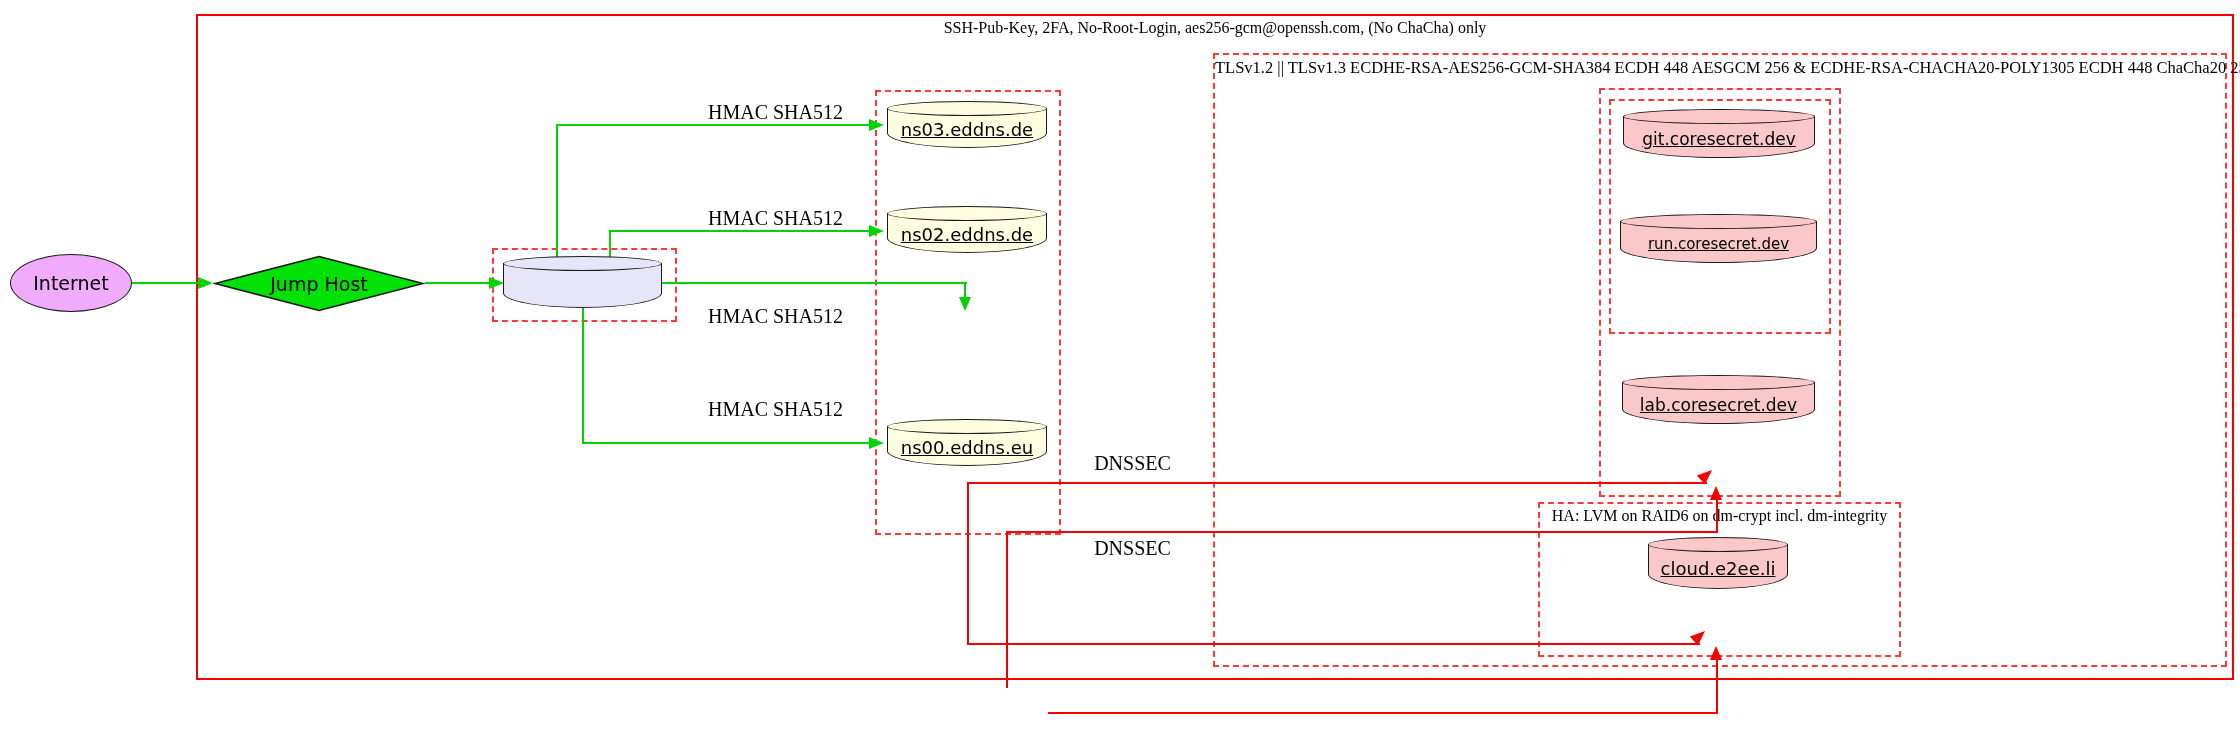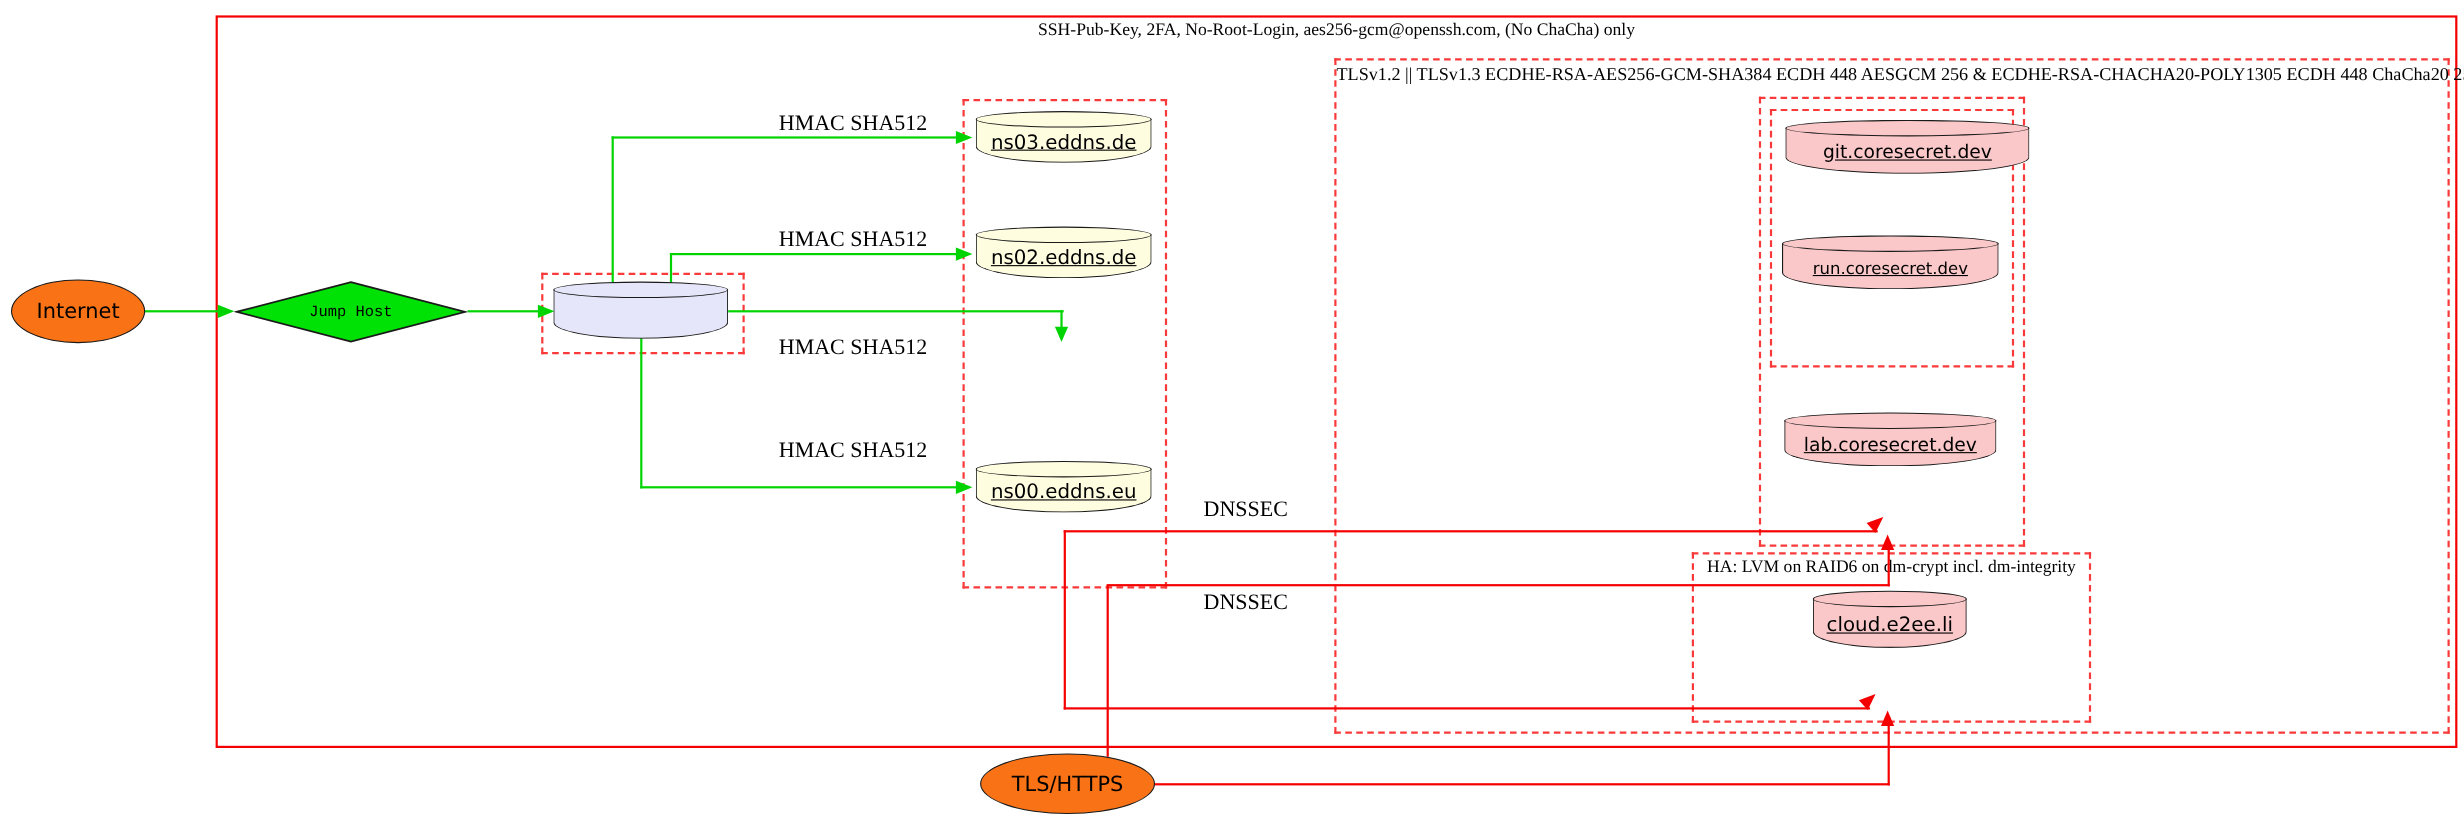--- a/index.html
+++ b/index.html
@@ -23,24 +23,24 @@
   .arr-r{border-top:6px solid transparent;border-bottom:6px solid transparent;border-left:15px solid #00d400;}
   .arr-d{border-left:6px solid transparent;border-right:6px solid transparent;border-top:14px solid #00d400;}
   .arr-u-red{border-left:6.5px solid transparent;border-right:6.5px solid transparent;border-bottom:14px solid #f40000;}
   .arr-ne-red{border-top:6.5px solid transparent;border-bottom:6.5px solid transparent;border-left:15px solid #f40000;transform:rotate(-42deg);}
 
   
   .elabel{position:absolute;text-align:center;white-space:nowrap;
           font-family:Liberation Serif, serif;font-size:20px;}
 
   
-  .ellipse{position:absolute;border:1.7px solid #1a1a1a;border-radius:50%;background:#f97316;
+  .ellipse{position:absolute;border:1.7px solid #1a1a1a;border-radius:50%;background:#f0abfc;
            display:flex;align-items:center;justify-content:center;font-size:19px;}
   .diamond{position:absolute;}
-  .diamond .dlabel{position:absolute;inset:0;display:flex;align-items:center;justify-content:center;font-size:14px;font-family:Liberation Mono, monospace;}
+  .diamond .dlabel{position:absolute;inset:0;display:flex;align-items:center;justify-content:center;font-size:19px;}
 
   .cyl{position:absolute;}
   .cyl-shell{position:absolute;left:0;right:0;top:7px;bottom:0;background:var(--f);
              border:1.7px solid #1a1a1a;border-top:none;
              border-bottom-left-radius:50% 15px;border-bottom-right-radius:50% 15px;}
   .cyl-rim{position:absolute;left:0;right:0;top:0;height:15px;background:var(--f);
            border:1.7px solid #1a1a1a;border-radius:50%;box-sizing:border-box;}
   .cyl-label{position:absolute;left:0;right:0;top:10px;bottom:0;display:flex;align-items:center;justify-content:center;
              font-size:18px;white-space:nowrap;text-decoration:underline;}
 </style>
@@ -143,21 +143,21 @@
     <div class="cyl-label">ns02.eddns.de</div>
   </div>
 
 
   <div class="cyl" style="left:887px;top:419px;width:160px;height:47px;--f:#fffde0;">
     <div class="cyl-shell"></div>
     <div class="cyl-rim"></div>
     <div class="cyl-label">ns00.eddns.eu</div>
   </div>
 
-  <div class="cyl" style="left:1623px;top:109px;width:192px;height:49px;padding-left:30px;--f:#fac8c8;">
+  <div class="cyl" style="left:1623px;top:109px;width:192px;height:49px;--f:#fac8c8;">
     <div class="cyl-shell"></div>
     <div class="cyl-rim"></div>
     <div class="cyl-label" style="font-size:17px;">git.coresecret.dev</div>
   </div>
 
   <div class="cyl" style="left:1620px;top:214px;width:197px;height:49px;--f:#fac8c8;">
     <div class="cyl-shell"></div>
     <div class="cyl-rim"></div>
     <div class="cyl-label" style="font-size:15px;">run.coresecret.dev</div>
   </div>
@@ -167,17 +167,14 @@
     <div class="cyl-rim"></div>
     <div class="cyl-label" style="font-size:17px;">lab.coresecret.dev</div>
   </div>
 
   <div class="cyl" style="left:1648px;top:537px;width:140px;height:52px;--f:#fac8c8;">
     <div class="cyl-shell"></div>
     <div class="cyl-rim"></div>
     <div class="cyl-label">cloud.e2ee.li</div>
   </div>
 
-  <div class="ellipse" style="left:891px;top:685px;width:157px;height:53px;">
-    <span>TLS/HTTPS</span>
-  </div>
 
 </div>
 
 </body></html>

